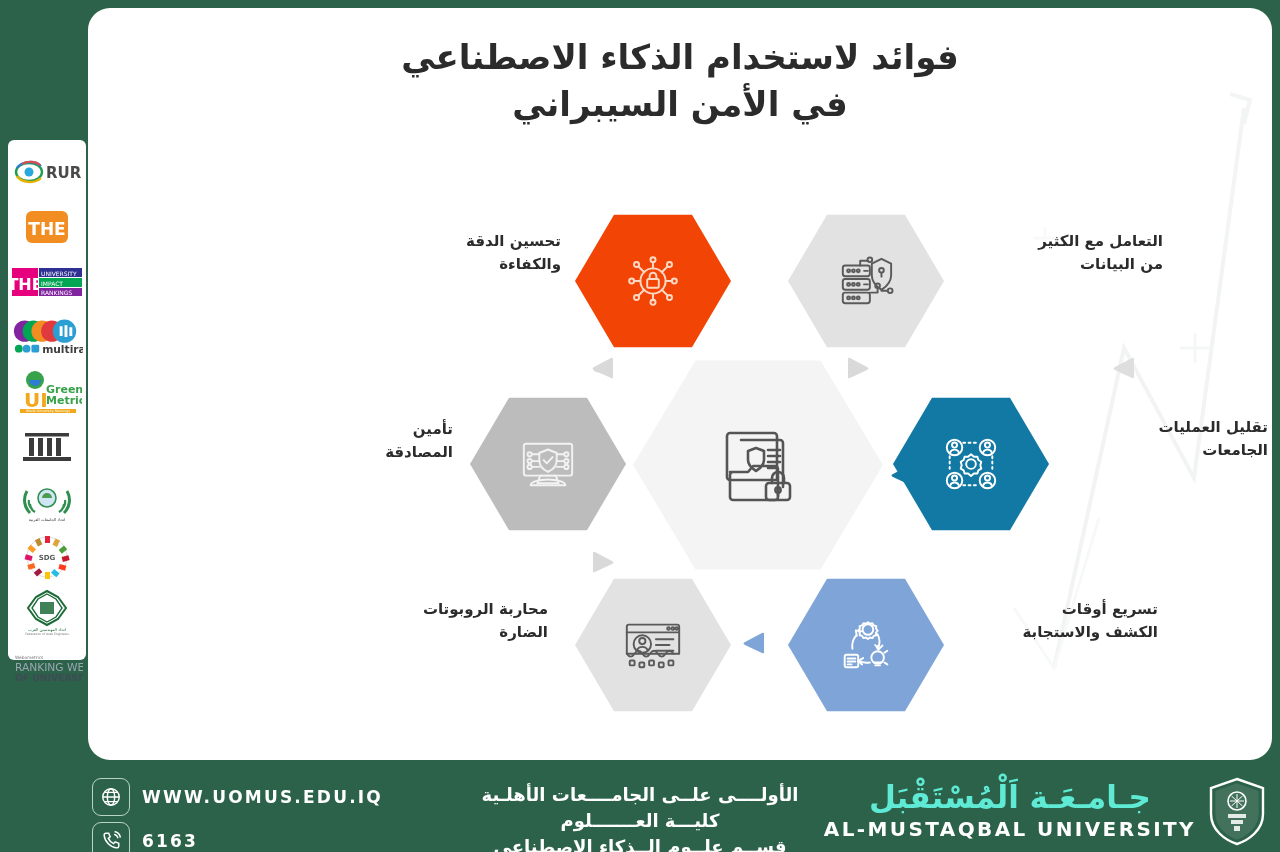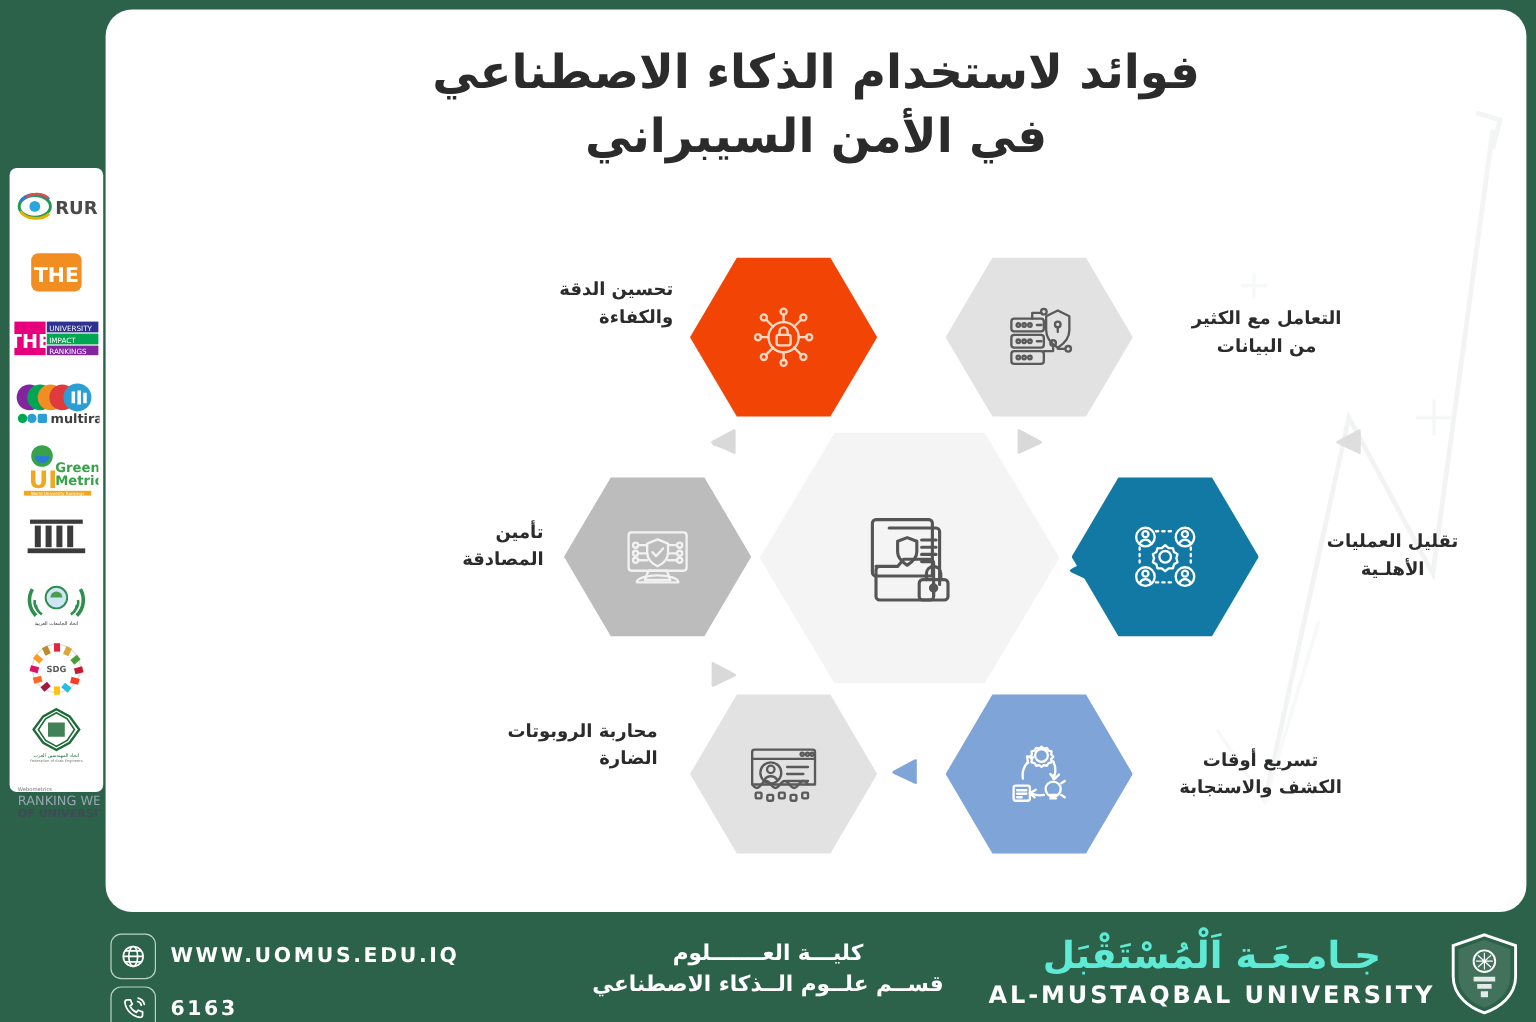--- a/index.html
+++ b/index.html
@@ -46,21 +46,21 @@
   }
   .badge svg{display:block;}
 
   
   #title-block{
     position:absolute;left:0;right:0;top:26px;
     text-align:center;
     direction:rtl;
   }
   #title-block .tline{
-    font-size:39px;font-weight:bold;color:#2b2b2b;
+    font-size:34px;font-weight:bold;color:#2b2b2b;
     line-height:1.38;letter-spacing:0px;
     font-family:"DejaVu Sans","Liberation Sans",sans-serif;
   }
 
   
   #diagram{
     position:absolute;left:0;top:180px;width:1280px;height:560px;
   }
   .hex{
     position:absolute;
@@ -77,21 +77,21 @@
   .conn svg{display:block;width:100%;height:100%;}
 
   
   .hex-label{
     position:absolute;
     direction:rtl;
     font-size:15px;line-height:1.5;font-weight:600;
     color:#2b2b2b;
     width:215px;
   }
-  .hex-label.right{text-align:center;margin-top:24px;}
+  .hex-label.right{text-align:right;}
   .hex-label.left{text-align:right;}
 
   
   #footer{
     position:absolute;left:0;right:0;bottom:0;height:82px;
     background:#2c6249;
     display:flex;align-items:center;
   }
   #footer-contact{
     position:absolute;left:92px;top:8px;
@@ -279,21 +279,21 @@
               <circle cx="49" cy="46.5" r="2.6"></circle>
             <path d="M44.5 54 a5 5 0 0 1 9 0"></path>
             <path d="M32 27 a5 5 0 1 1 0 10 a5 5 0 1 1 0 -10" stroke-width="2"></path>
             <path d="M32 22 l3 2.5 h3.6 l1 3.4 l3 1.8 l-1 3.5 l1 3.5 l-3 1.8 l-1 3.4 h-3.6 l-3 2.5 l-3 -2.5 h-3.6 l-1 -3.4 l-3 -1.8 l1 -3.5 l-1 -3.5 l3 -1.8 l1 -3.4 h3.6 z"></path>
             <path d="M24 10 h16 M24 54 h16 M10 24 v16 M54 24 v16" stroke-dasharray="2 3.5"></path>
           </g>
         </svg>
       </div>
       <div class="hex-label right" style="left:965px;top:228px;">
         <div>تقليل العمليات</div>
-        <div>الأهلـية</div>
+        <div>الجامعات</div>
       </div>
 
       <div class="hex node" style="left:700px;top:386px;background:#7ea4d8;">
         <svg width="62" height="62" viewBox="0 0 64 64">
           <g fill="none" stroke="#ffffff" stroke-width="2" stroke-linecap="round" stroke-linejoin="round">
             <circle cx="34" cy="16" r="5.5"></circle>
             <path d="M34 8.5 l2 1.6 l2.6 -.6 l1.4 2.3 l2.6 .7 l-.3 2.7 l1.8 2 l-1.8 2 l.3 2.7 l-2.6 .7 l-1.4 2.3 l-2.6 -.6 l-2 1.6 l-2 -1.6 l-2.6 .6 l-1.4 -2.3 l-2.6 -.7 l.3 -2.7 l-1.8 -2 l1.8 -2 l-.3 -2.7 l2.6 -.7 l1.4 -2.3 l2.6 .6 z"></path>
             <path d="M44 21 a17 17 0 0 1 1 13"></path>
             <path d="M41.5 32 l3.5 4.5 l4 -4"></path>
             <path d="M22 22 a17 17 0 0 0 -4 14"></path>
@@ -351,21 +351,21 @@
             <circle cx="15" cy="20" r="2.2"></circle>
               <circle cx="15" cy="27" r="2.2"></circle>
               <circle cx="15" cy="33" r="2.2"></circle>
             <path d="M43 20 h7 M43 27 h7 M43 33 h7"></path>
             <circle cx="53" cy="20" r="2.2"></circle>
               <circle cx="53" cy="27" r="2.2"></circle>
               <circle cx="53" cy="33" r="2.2"></circle>
           </g>
         </svg>
       </div>
-      <div class="hex-label left" style="left:150px;top:244px;">
+      <div class="hex-label left" style="left:150px;top:230px;">
         <div>تأمين</div>
         <div>المصادقة</div>
       </div>
 
     </div>
   </div>
 
   <div id="badge-rail">
 
     <div class="badge">
@@ -510,20 +510,21 @@
           <svg width="22" height="22" viewBox="0 0 24 24" fill="none" stroke="#ffffff" stroke-width="1.6" stroke-linecap="round">
             <path d="M6.5 3.5 h3 l1.6 4 l-2 1.6 a11 11 0 0 0 5.8 5.8 l1.6 -2 l4 1.6 v3 a2 2 0 0 1 -2.2 2 C11.5 19 5 12.5 4.5 5.7 A2 2 0 0 1 6.5 3.5 z"></path>
             <path d="M16 5 a4.5 4.5 0 0 1 3.4 3.4 M16.5 2 a7.5 7.5 0 0 1 5.6 5.6"></path>
           </svg>
         </span>
         <span class="contact-txt">6163</span>
       </div>
     </div>
 
     <div id="footer-center">
+      <div>الأولــــى علــى الجامــــعات الأهلـية</div>
       <div>كليـــة العـــــــلوم</div>
       <div>قســم علــوم الــذكاء الاصطناعي</div>
     </div>
 
     <div id="footer-brand">
       <div class="brand-text">
         <div class="brand-ar">جـامـعَـة اَلْمُسْتَقْبَل</div>
         <div class="brand-en">AL-MUSTAQBAL  UNIVERSITY</div>
       </div>
       <div class="brand-crest">

